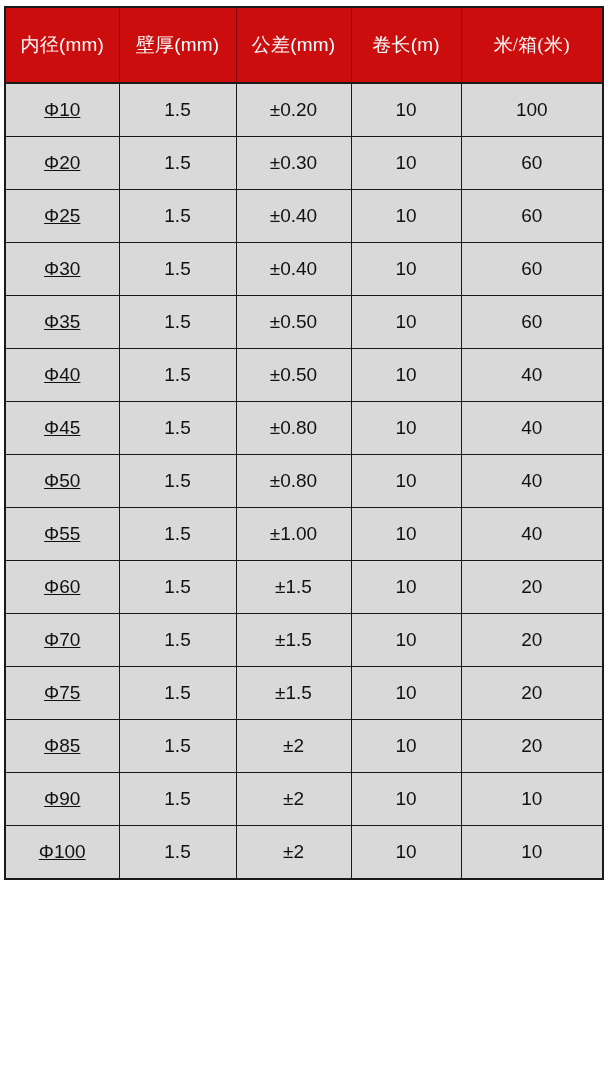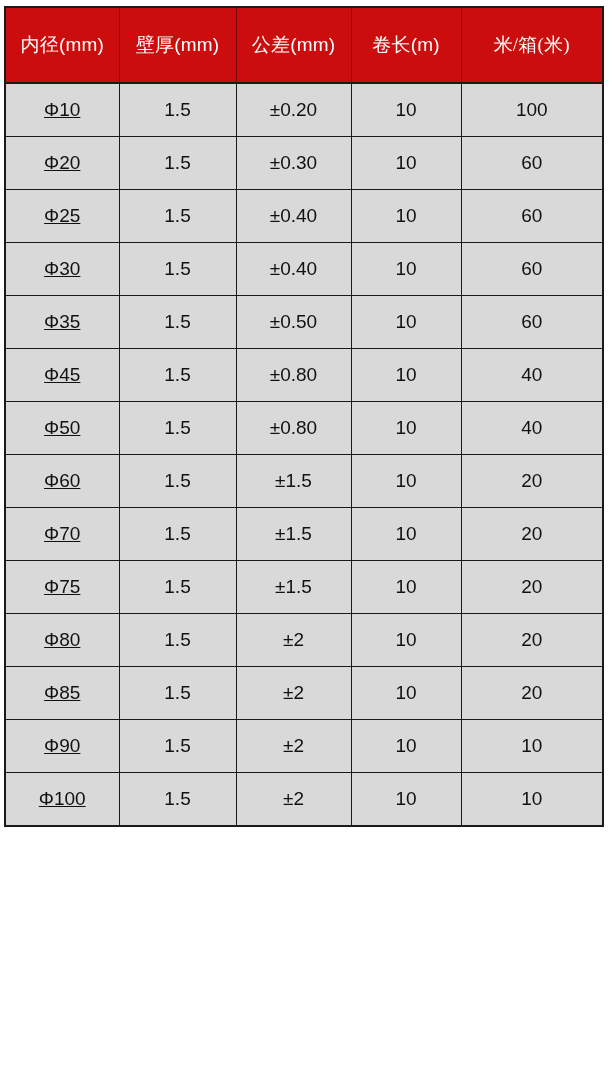--- a/index.html
+++ b/index.html
@@ -113,30 +113,44 @@
           <td>60</td>
         </tr>
         <tr>
           <td>Φ35</td>
           <td>1.5</td>
           <td>±0.50</td>
           <td>10</td>
           <td>60</td>
         </tr>
         <tr>
+          <td>Φ40</td>
+          <td>1.5</td>
+          <td>±0.50</td>
+          <td>10</td>
+          <td>40</td>
+        </tr>
+        <tr>
           <td>Φ45</td>
           <td>1.5</td>
           <td>±0.80</td>
           <td>10</td>
           <td>40</td>
         </tr>
         <tr>
           <td>Φ50</td>
           <td>1.5</td>
           <td>±0.80</td>
+          <td>10</td>
+          <td>40</td>
+        </tr>
+        <tr>
+          <td>Φ55</td>
+          <td>1.5</td>
+          <td>±1.00</td>
           <td>10</td>
           <td>40</td>
         </tr>
         <tr>
           <td>Φ60</td>
           <td>1.5</td>
           <td>±1.5</td>
           <td>10</td>
           <td>20</td>
         </tr>
@@ -144,27 +158,20 @@
           <td>Φ70</td>
           <td>1.5</td>
           <td>±1.5</td>
           <td>10</td>
           <td>20</td>
         </tr>
         <tr>
           <td>Φ75</td>
           <td>1.5</td>
           <td>±1.5</td>
-          <td>10</td>
-          <td>20</td>
-        </tr>
-        <tr>
-          <td>Φ80</td>
-          <td>1.5</td>
-          <td>±2</td>
           <td>10</td>
           <td>20</td>
         </tr>
         <tr>
           <td>Φ85</td>
           <td>1.5</td>
           <td>±2</td>
           <td>10</td>
           <td>20</td>
         </tr>

